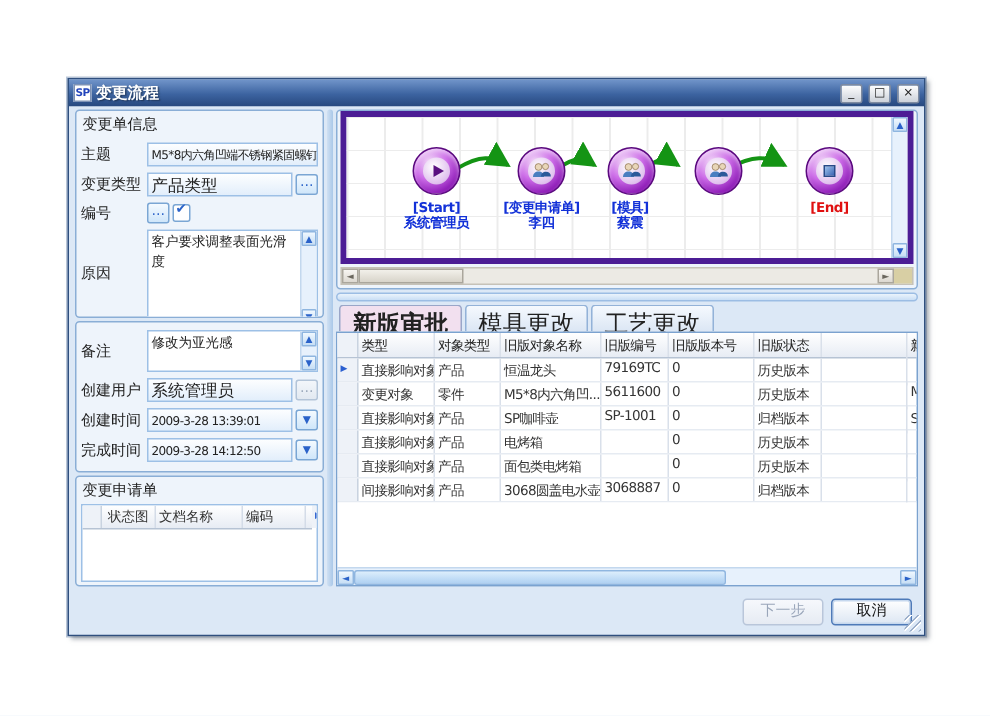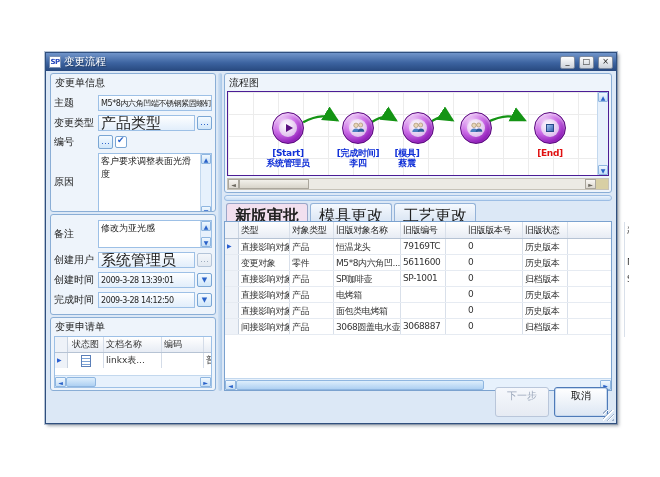--- a/index.html
+++ b/index.html
@@ -8,21 +8,21 @@
 
   
   .win { position:absolute; left:45px; top:52px; width:572px; height:372px;
          border:1px solid #2f4f7e; background:#dce8f6;
          box-shadow:2px 2px 3px rgba(90,100,115,.55), 0 0 0 1px #b9c6d8; }
   .titlebar { height:18px; display:flex; align-items:center; padding:0 3px; gap:3px;
               background:linear-gradient(180deg,#7195ca 0%,#3c63a0 55%,#27487e 100%); }
   .title-icon { width:12px; height:12px; background:#fff; border:1px solid #7d92b5;
                 font-size:7px; font-weight:bold; color:#2244bb; display:flex;
                 align-items:center; justify-content:center; letter-spacing:-.5px; }
-  .title-text { color:#fff; font-size:10.5px; font-weight:normal; flex:1;
+  .title-text { color:#fff; font-size:10.5px; font-weight:bold; flex:1;
                 text-shadow:1px 1px 1px rgba(0,0,0,.4); }
   .winbtn { width:15px; height:13px; margin-left:1px; font-size:8px; line-height:10px;
             color:#222; text-align:center;
             background:linear-gradient(#fefefe,#cdd2da); border:1px solid #7d8aa0;
             border-radius:2px; cursor:default; }
 
   .body { position:absolute; left:0; right:0; top:18px; bottom:0; background:#dce8f6; }
 
   
   .group { border:1px solid #8aaed6; border-radius:3px; background:#eef4fb; overflow:hidden; }
@@ -30,21 +30,21 @@
 
   
   .left-col { position:absolute; left:4px; top:2px; width:166px; bottom:32px;
               display:flex; flex-direction:column; gap:2px; }
   .grp1 { height:139px; } .grp2 { height:101px; padding-top:3px; } .grp3 { flex:1; display:flex; flex-direction:column; }
 
   .frow { display:flex; align-items:center; padding:0 3px; margin-top:4px; gap:2px; }
   .frow .lbl { width:42px; font-size:10px; color:#222; flex:none; }
   .frow.top .lbl { align-self:flex-start; margin-top:22px; }
   .field { flex:1; height:16px; min-width:0; overflow:hidden; white-space:nowrap;
-           font-size:15px; color:#222; line-height:15px; padding:0 2px;
+           font-size:11px; color:#222; line-height:15px; padding:0 2px;
            background:linear-gradient(#fdfeff,#e2eefb); border:1px solid #9dc0e6; }
   .field.squeeze { font-size:8px; letter-spacing:-.4px; }
   .btn-ell { width:15px; height:14px; flex:none; font-size:9px; line-height:11px; text-align:center;
              color:#2a62c9; background:linear-gradient(#f4faff,#cfe6fa);
              border:1px solid #7aa6d4; border-radius:2px; }
   .btn-ell.disabled { color:#9aa8bb; border-color:#b3c4d8; background:linear-gradient(#f3f6fa,#e2e9f1); }
   .btn-dd { width:15px; height:14px; flex:none; font-size:7px; line-height:13px; text-align:center;
             color:#2a62c9; background:linear-gradient(#f4faff,#cfe6fa);
             border:1px solid #7aa6d4; border-radius:2px; }
   .cb { width:12px; height:12px; flex:none; border-radius:2px; position:relative; display:inline-block; }
@@ -55,21 +55,21 @@
   .ta { flex:1; min-width:0; background:#fff; border:1px solid #9dc0e6; display:flex; }
   .ta .ta-text { flex:1; font-size:9px; color:#222; padding:1px 2px; overflow:hidden; }
   .ta.h64 { height:64px; } .ta.h28 { height:28px; }
   .vsb { width:11px; flex:none; background:#e7f1fc; border-left:1px solid #c3d8ee;
          display:flex; flex-direction:column; justify-content:space-between; }
   .sb-btn { height:10px; font-size:6px; line-height:9px; text-align:center; color:#2a62c9;
             background:linear-gradient(#f0f8ff,#c6def5); border:1px solid #8fb6e0; border-radius:1px; }
 
   
   .mini-wrap { flex:1; margin:1px 3px 2px; background:#fff; border:1px solid #9dc0e6;
-               display:flex; flex-direction:column; overflow:hidden; }
+               display:flex; flex-direction:row; overflow:hidden; }
   .mrow { display:flex; height:15px; flex:none; }
   .mrow.mhead { background:linear-gradient(#ffffff,#e7ecf4); border-bottom:1px solid #b6c3d4; height:16px; }
   .mc { font-size:9px; color:#333; padding:1px 2px; border-right:1px solid #d4dce8;
         overflow:hidden; white-space:nowrap; }
   .mc.ind { width:13px; flex:none; border-right:1px solid #c9d3e0; background:#eef2f8; position:relative; }
   .mc.c1 { width:36px; flex:none; text-align:center; }
   .mc.c2 { width:58px; flex:none; }
   .mc.c3 { width:42px; flex:none; }
   .mc.c4 { flex:1; border-right:none; }
   .mini-fill { flex:1; background:#fff; }
@@ -89,21 +89,21 @@
   
   .vsplit { position:absolute; left:172px; top:2px; bottom:32px; width:4px;
             background:linear-gradient(90deg,#cfe0f3,#aac8e8); border-radius:2px; }
   .hsplit { height:6px; margin:2px 0; border:1px solid #9cbde4; border-radius:3px;
             background:linear-gradient(#eaf3fc,#c9def5); }
 
   
   .right-col { position:absolute; left:178px; right:4px; top:2px; bottom:32px;
                display:flex; flex-direction:column; }
   .flow-grp { height:120px; flex:none; display:flex; flex-direction:column; }
-  .flow-area { flex:1; margin:0 2px 2px; display:flex; border:1px solid #4c1d95; background:#fff; overflow:hidden; }
+  .flow-area { flex:1; margin:0 2px 2px; display:flex; border:4px solid #4c1d95; background:#fff; overflow:hidden; }
   .flow-canvas { flex:1; position:relative; background:#fff;
     background-image:linear-gradient(to right,#ececec 1px,transparent 1px),
                      linear-gradient(to bottom,#ececec 1px,transparent 1px);
     background-size:25px 22px; }
   .flow-vsb { width:11px; flex:none; background:#e7f1fc; border-left:1px solid #c3d8ee;
               display:flex; flex-direction:column; justify-content:space-between; }
   .flow-hsb { height:12px; flex:none; margin:0 2px 2px; background:#eceae4; border:1px solid #c6c2b8;
               display:flex; align-items:center; }
   .g-btn { width:11px; height:10px; flex:none; font-size:6px; line-height:9px; text-align:center;
            color:#6b675e; background:linear-gradient(#f8f6f2,#dcd8d0); border:1px solid #aaa69c; }
@@ -139,30 +139,30 @@
   .trow { display:flex; height:16px; flex:none; border-bottom:1px solid #e6ebf2; }
   .trow.thead { height:17px; background:linear-gradient(#ffffff,#e7ecf4); border-bottom:1px solid #b6c3d4; }
   .tc { font-size:9px; color:#333; padding:2px 2px 0; border-right:1px solid #d9e0ea;
         overflow:hidden; white-space:nowrap; letter-spacing:-.4px; }
   .thead .tc { color:#222; }
   .c-ind { width:14px; flex:none; background:#eef2f8; border-right:1px solid #c9d3e0; position:relative; }
   .c-type { width:51px; flex:none; }
   .c-objtype { width:44px; flex:none; }
   .c-oldname { width:67px; flex:none; }
   .c-oldcode { width:45px; flex:none; }
-  .c-oldver { width:57px; flex:none;margin-left:20px; }
+  .c-oldver { width:57px; flex:none; }
   .c-oldstatus { width:45px; flex:none; }
   .c-upg { width:57px; flex:none; text-align:center; padding-top:18px; }
   .c-new { flex:1; border-right:none; }
   .c-upg .cb { width:11px; height:11px; }
   .tbl-fill { flex:1; background:#fff; }
 
   
   .footer { position:absolute; right:8px; bottom:6px; display:flex; gap:5px; }
-  .fbtn { width:54px; height:30px; font-size:10px; text-align:center; line-height:16px; border-radius:3px; }
+  .fbtn { width:54px; height:18px; font-size:10px; text-align:center; line-height:16px; border-radius:3px; }
   .fbtn.disabled { color:#9aa6ba; border:1px solid #b9c6da; background:linear-gradient(#f6f8fc,#e6ebf3); }
   .fbtn.primary { color:#111; border:1px solid #4e7ab8; background:linear-gradient(#ffffff,#dce6f3);
                   box-shadow:0 0 0 1px #c6d8ee inset; }
   .grip { position:absolute; right:2px; bottom:2px; width:11px; height:11px;
           background:repeating-linear-gradient(135deg,transparent 0 2px,#9db0cb 2px 3px,#ffffff 3px 4px); }
 </style>
 </head>
 <body>
 
 <div class="win">
@@ -269,21 +269,20 @@
           </div>
         </div>
       </div>
     </div>
 
     <div class="vsplit"></div>
 
     <div class="right-col">
 
       <div class="group flow-grp">
-        <div class="group-title">流程图</div>
         <div class="flow-area">
           <div class="flow-canvas">
             <svg class="arrows-svg" viewBox="0 0 378 88" preserveAspectRatio="none">
               <defs>
                 <marker id="ah" markerWidth="8" markerHeight="8" refX="6" refY="3.5" orient="auto">
                   <path d="M0,0 L7,3.5 L0,7 Z" fill="#149414"></path>
                 </marker>
               </defs>
               <path d="M77,32 C92,24 102,24 112,30" stroke="#149414" stroke-width="2.4" fill="none" marker-end="url(#ah)"></path>
               <path d="M147,32 C158,25 164,25 172,30" stroke="#149414" stroke-width="2.4" fill="none" marker-end="url(#ah)"></path>
@@ -305,35 +304,35 @@
               <div class="node-inner">
                 <svg width="16" height="16" viewBox="0 0 24 24">
                   <circle cx="9" cy="8" r="3.4" fill="#e8d6b8" stroke="#8a6d4a" stroke-width="0.7"></circle>
                   <path d="M3.5 18c0-3.4 2.4-5.4 5.5-5.4s5.5 2 5.5 5.4z" fill="#4a7ec0"></path>
                   <circle cx="16" cy="7.5" r="3.1" fill="#e8d6b8" stroke="#8a6d4a" stroke-width="0.7"></circle>
                   <path d="M11.5 17.5c0-3 2.1-4.8 5-4.8s4.9 1.8 4.9 4.8z" fill="#2c5a9a"></path>
                 </svg>
               </div>
             </div>
             <div class="node-label" style="left:85px;top:56px;">
-              <div>[完成时间]</div>
+              <div>[变更申请单]</div>
               <div>李四</div>
             </div>
 
             <div class="node" style="left:174px;top:20px;">
               <div class="node-inner">
                 <svg width="16" height="16" viewBox="0 0 24 24">
                   <circle cx="9" cy="8" r="3.4" fill="#e8d6b8" stroke="#8a6d4a" stroke-width="0.7"></circle>
                   <path d="M3.5 18c0-3.4 2.4-5.4 5.5-5.4s5.5 2 5.5 5.4z" fill="#4a7ec0"></path>
                   <circle cx="16" cy="7.5" r="3.1" fill="#e8d6b8" stroke="#8a6d4a" stroke-width="0.7"></circle>
                   <path d="M11.5 17.5c0-3 2.1-4.8 5-4.8s4.9 1.8 4.9 4.8z" fill="#2c5a9a"></path>
                 </svg>
               </div>
             </div>
-            <div class="node-label" style="left:134px;top:56px;">
+            <div class="node-label" style="left:144px;top:56px;">
               <div>[模具]</div>
               <div>蔡震</div>
             </div>
 
             <div class="node" style="left:232px;top:20px;">
               <div class="node-inner">
                 <svg width="16" height="16" viewBox="0 0 24 24">
                   <circle cx="9" cy="8" r="3.4" fill="#e8d6b8" stroke="#8a6d4a" stroke-width="0.7"></circle>
                   <path d="M3.5 18c0-3.4 2.4-5.4 5.5-5.4s5.5 2 5.5 5.4z" fill="#4a7ec0"></path>
                   <circle cx="16" cy="7.5" r="3.1" fill="#e8d6b8" stroke="#8a6d4a" stroke-width="0.7"></circle>

